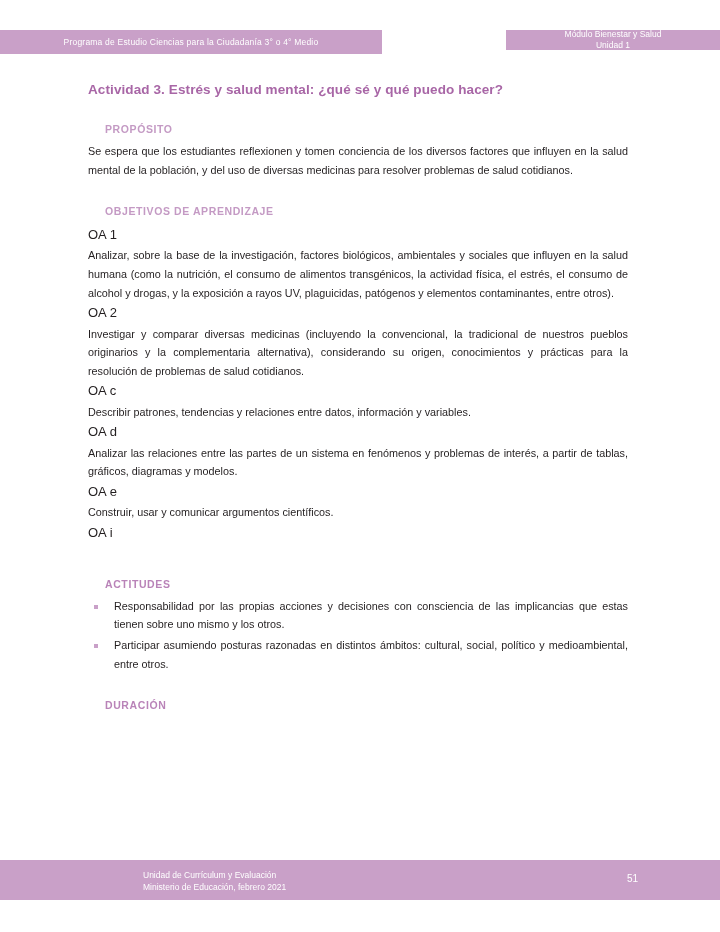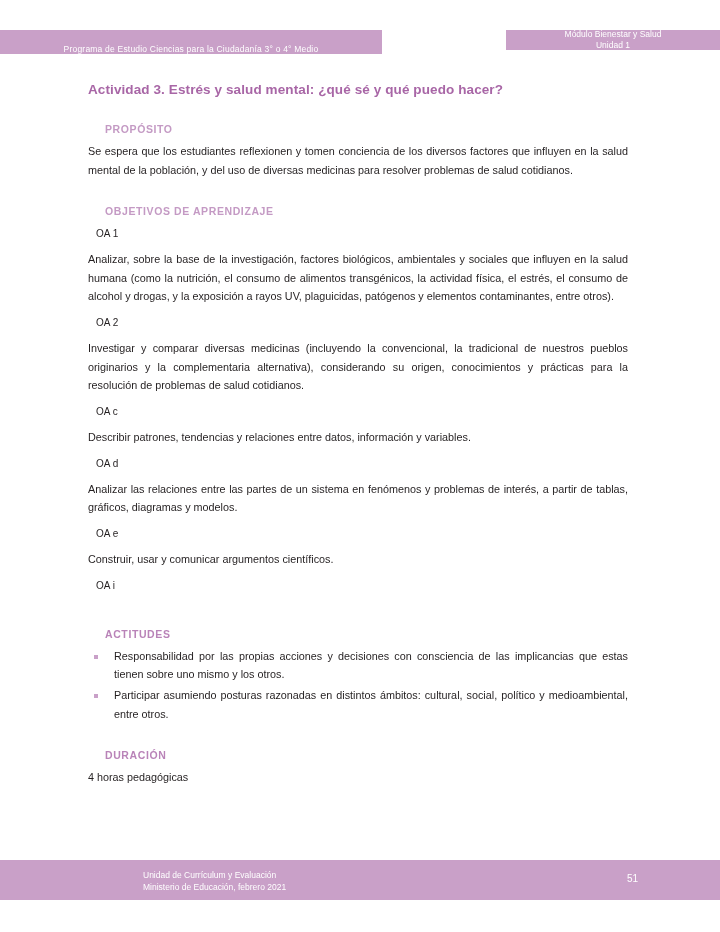--- a/index.html
+++ b/index.html
@@ -23,21 +23,21 @@
 
   
   .header-band-left {
     position: absolute;
     left: 0;
     top: 30px;
     width: 382px;
     height: 24px;
     background: #c9a0c8;
     display: flex;
-    align-items: flex-end;
+    align-items: center;
     justify-content: center;
   }
   .header-band-left span {
     font-size: 8.5px;
     color: #ffffff;
     letter-spacing: 0.2px;
     white-space: nowrap;
   }
   .header-band-right {
     position: absolute;
@@ -89,23 +89,23 @@
     font-size: 10.8px;
     line-height: 1.72;
     margin: 0;
     text-align: justify;
     color: #231f20;
   }
   .block {
     margin-bottom: 26px;
   }
   .oa-code {
-    font-size: 10px;
-    line-height: 1.72;
-    margin: 8px;
+    font-size: 13px;
+    line-height: 1.72;
+    margin: 0;
     color: #231f20;
   }
   .oa-text {
     font-size: 10.8px;
     line-height: 1.72;
     margin: 0 0 0 0;
     text-align: justify;
     color: #231f20;
   }
   ul.attitudes {
@@ -212,21 +212,20 @@
     <div class="block" style="margin-top:34px;">
       <div class="section-label strong">ACTITUDES</div>
       <ul class="attitudes">
         <li>Responsabilidad por las propias acciones y decisiones con consciencia de las implicancias que estas tienen sobre uno mismo y los otros.</li>
         <li>Participar asumiendo posturas razonadas en distintos ámbitos: cultural, social, político y medioambiental, entre otros.</li>
       </ul>
     </div>
 
     <div class="block">
       <div class="section-label strong">DURACIÓN</div>
-      <p class="duration-text">4 horas pedagógicas</p>
     </div>
 
   </div>
 
   <div class="footer-band">
     <div class="footer-left">
       <span>Unidad de Currículum y Evaluación</span>
       <span>Ministerio de Educación, febrero 2021</span>
     </div>
     <div class="footer-page">51</div>

